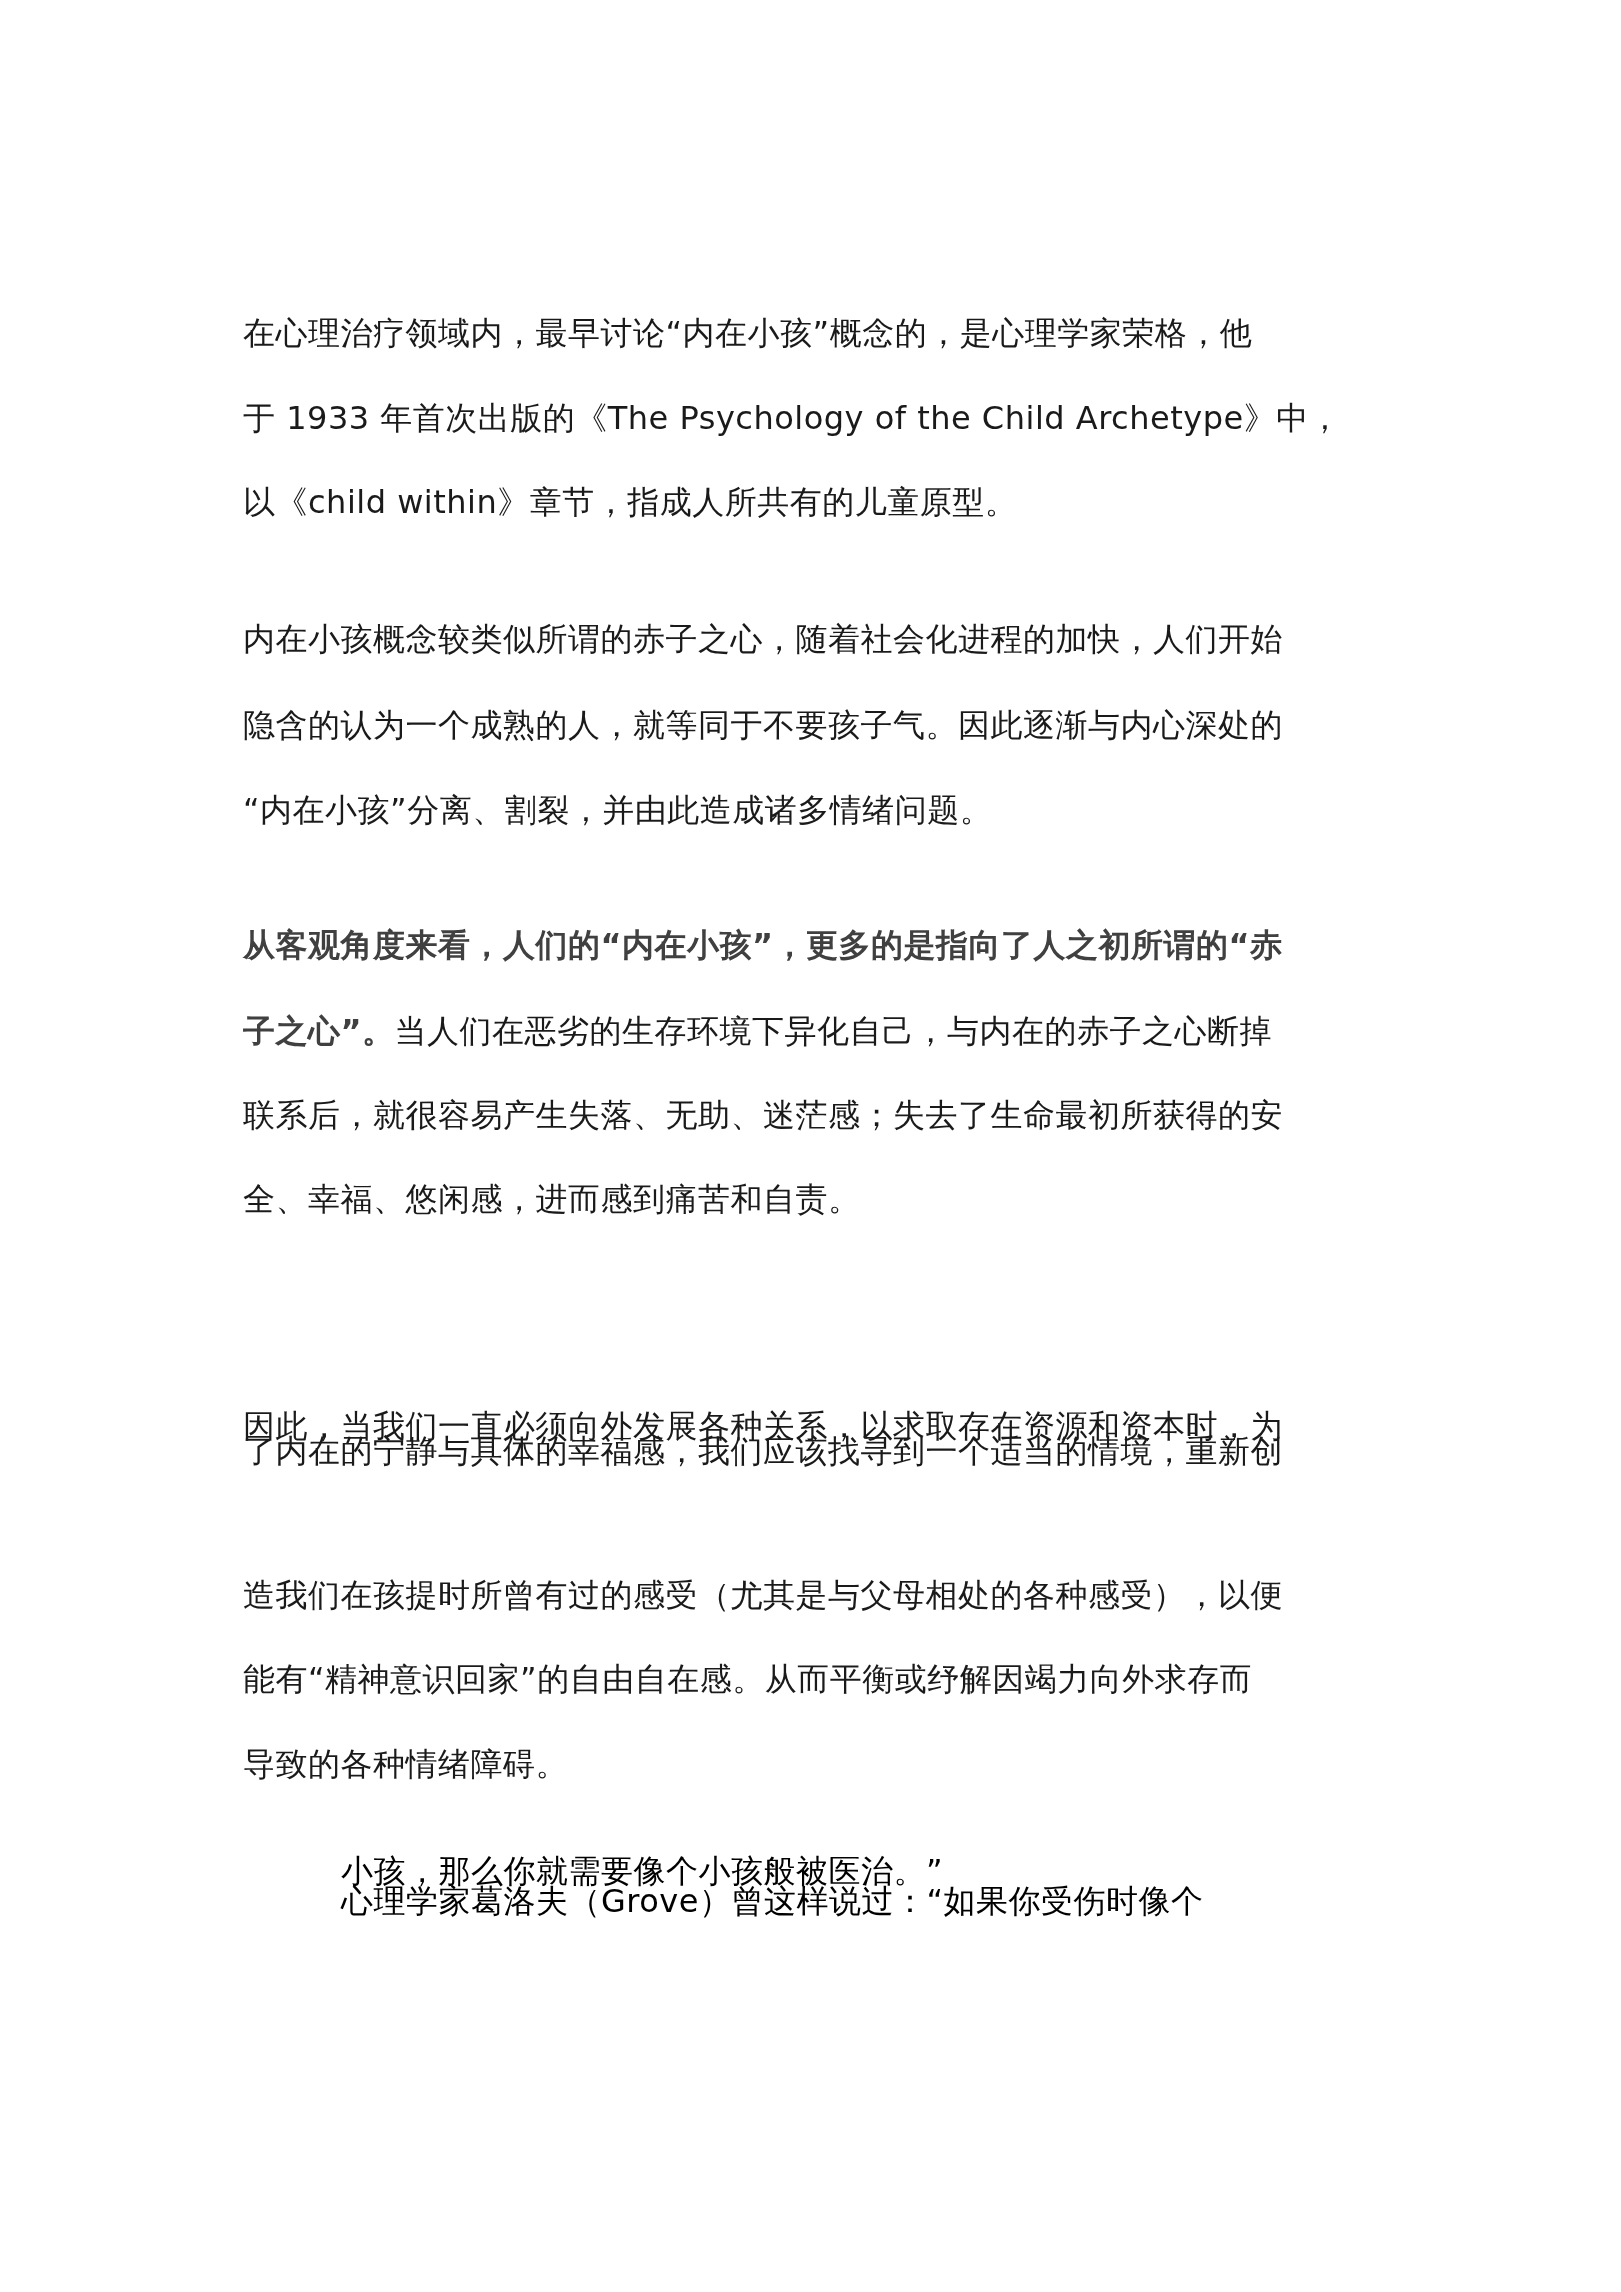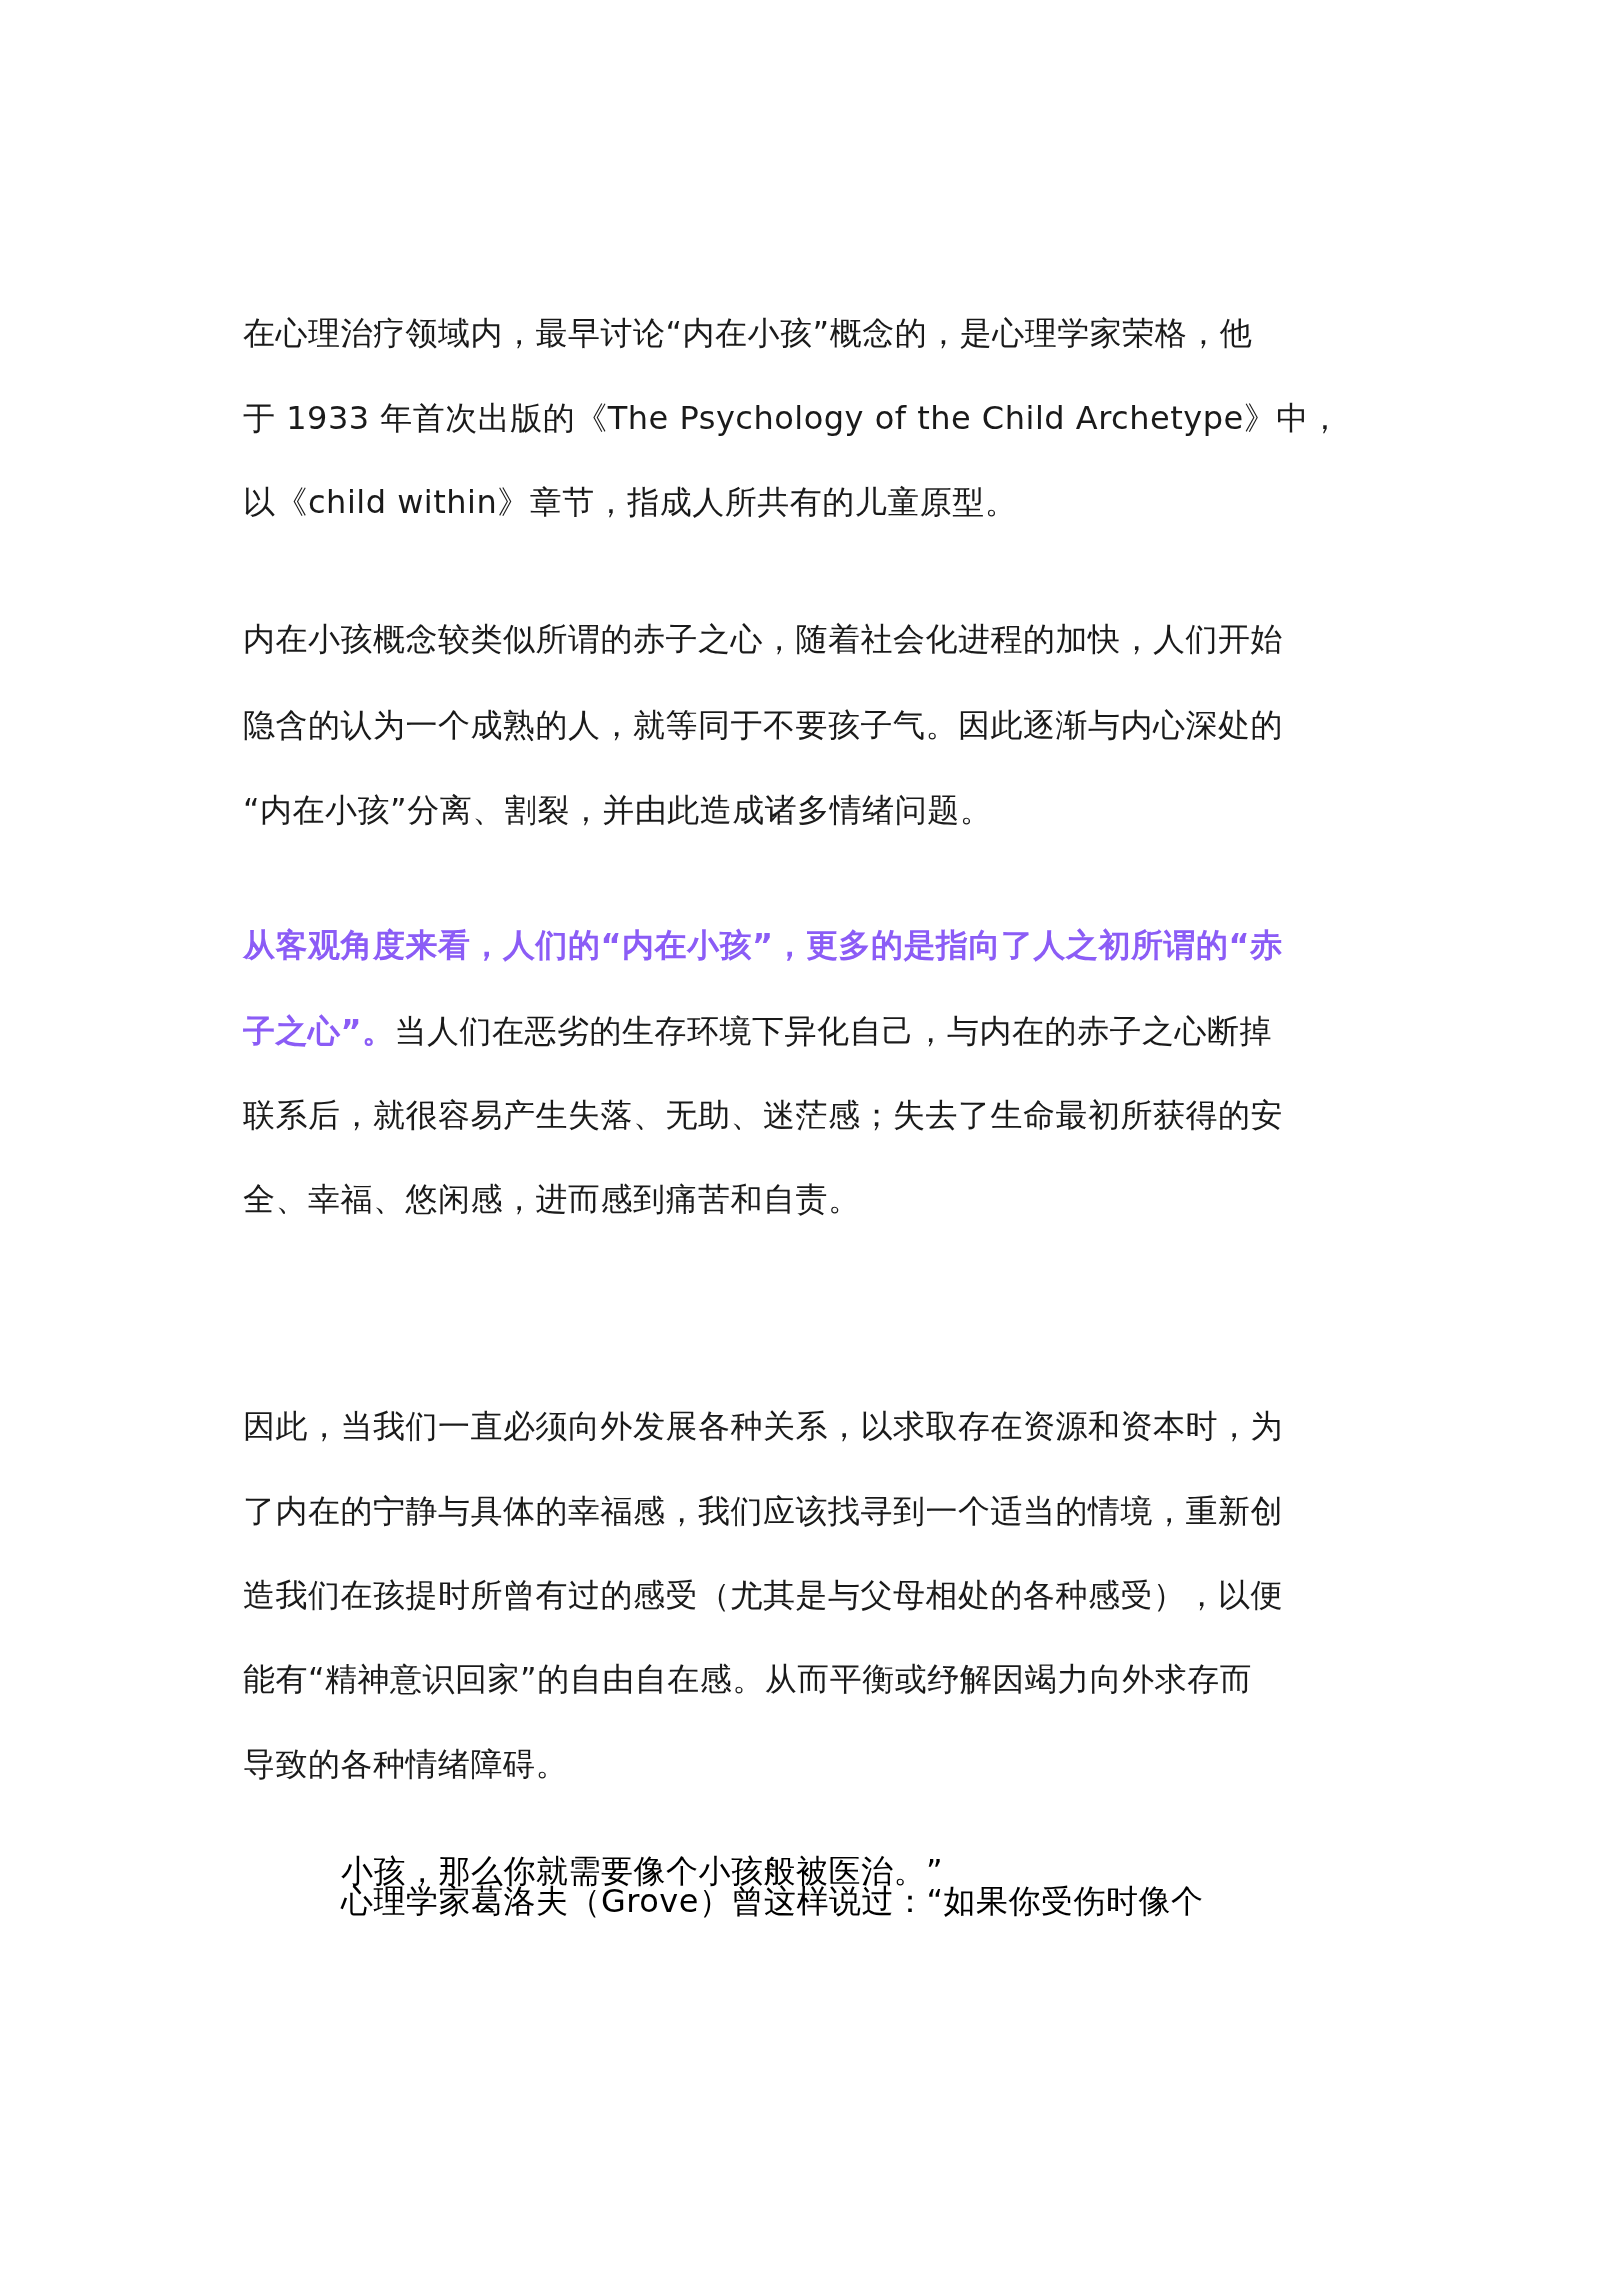--- a/index.html
+++ b/index.html
@@ -1,20 +1,20 @@
 <!DOCTYPE html>
 <html><head>
 <meta charset="utf-8">
 <style>
   html, body { margin:0; padding:0; background:#ffffff; }
   body { width:1621px; height:2293px; position:relative; overflow:hidden;
          font-family:"DejaVu Sans", "Liberation Sans", sans-serif; color:#1a1a1a; }
   .page { position:absolute; left:0; top:0; width:1621px; height:1833px; }
   .line { position:absolute; left:243px; font-size:32px; line-height:43px; white-space:nowrap; letter-spacing:0.5px; }
-  .bold { font-weight:bold; color:#8b5cf6; }
+  .bold { font-weight:bold; color:#404040; }
   .quote { left:341px; color:#000000; }
 </style>
 </head>
 <body>
 
 <div class="page">
   <div>
     <div class="line" style="top:312px">在心理治疗领域内，最早讨论“内在小孩”概念的，是心理学家荣格，他</div>
     <div class="line" style="top:397px">于 1933 年首次出版的《The Psychology of the Child Archetype》中，</div>
     <div class="line" style="top:481px">以《child within》章节，指成人所共有的儿童原型。</div>
@@ -28,21 +28,21 @@
 
   <div>
     <div class="line bold" style="top:924px">从客观角度来看，人们的“内在小孩”，更多的是指向了人之初所谓的“赤</div>
     <div class="line" style="top:1010px"><span class="bold">子之心”。</span><span>当人们在恶劣的生存环境下异化自己，与内在的赤子之心断掉</span></div>
     <div class="line" style="top:1094px">联系后，就很容易产生失落、无助、迷茫感；失去了生命最初所获得的安</div>
     <div class="line" style="top:1178px">全、幸福、悠闲感，进而感到痛苦和自责。</div>
   </div>
 
   <div>
     <div class="line" style="top:1405px">因此，当我们一直必须向外发展各种关系，以求取存在资源和资本时，为</div>
-    <div class="line" style="top:1490px">了内在的宁静与具体的幸福感，我们应该找寻到一个适当的情境，重新创</div>
+    <div class="line" style="top:1430px">了内在的宁静与具体的幸福感，我们应该找寻到一个适当的情境，重新创</div>
     <div class="line" style="top:1574px">造我们在孩提时所曾有过的感受（尤其是与父母相处的各种感受），以便</div>
     <div class="line" style="top:1658px">能有“精神意识回家”的自由自在感。从而平衡或纾解因竭力向外求存而</div>
     <div class="line" style="top:1743px">导致的各种情绪障碍。</div>
   </div>
 
   <div>
     <div class="line quote" style="top:1880px">心理学家葛洛夫（Grove）曾这样说过：“如果你受伤时像个</div>
     <div class="line quote" style="top:1850px">小孩，那么你就需要像个小孩般被医治。”</div>
   </div>
 </div>

